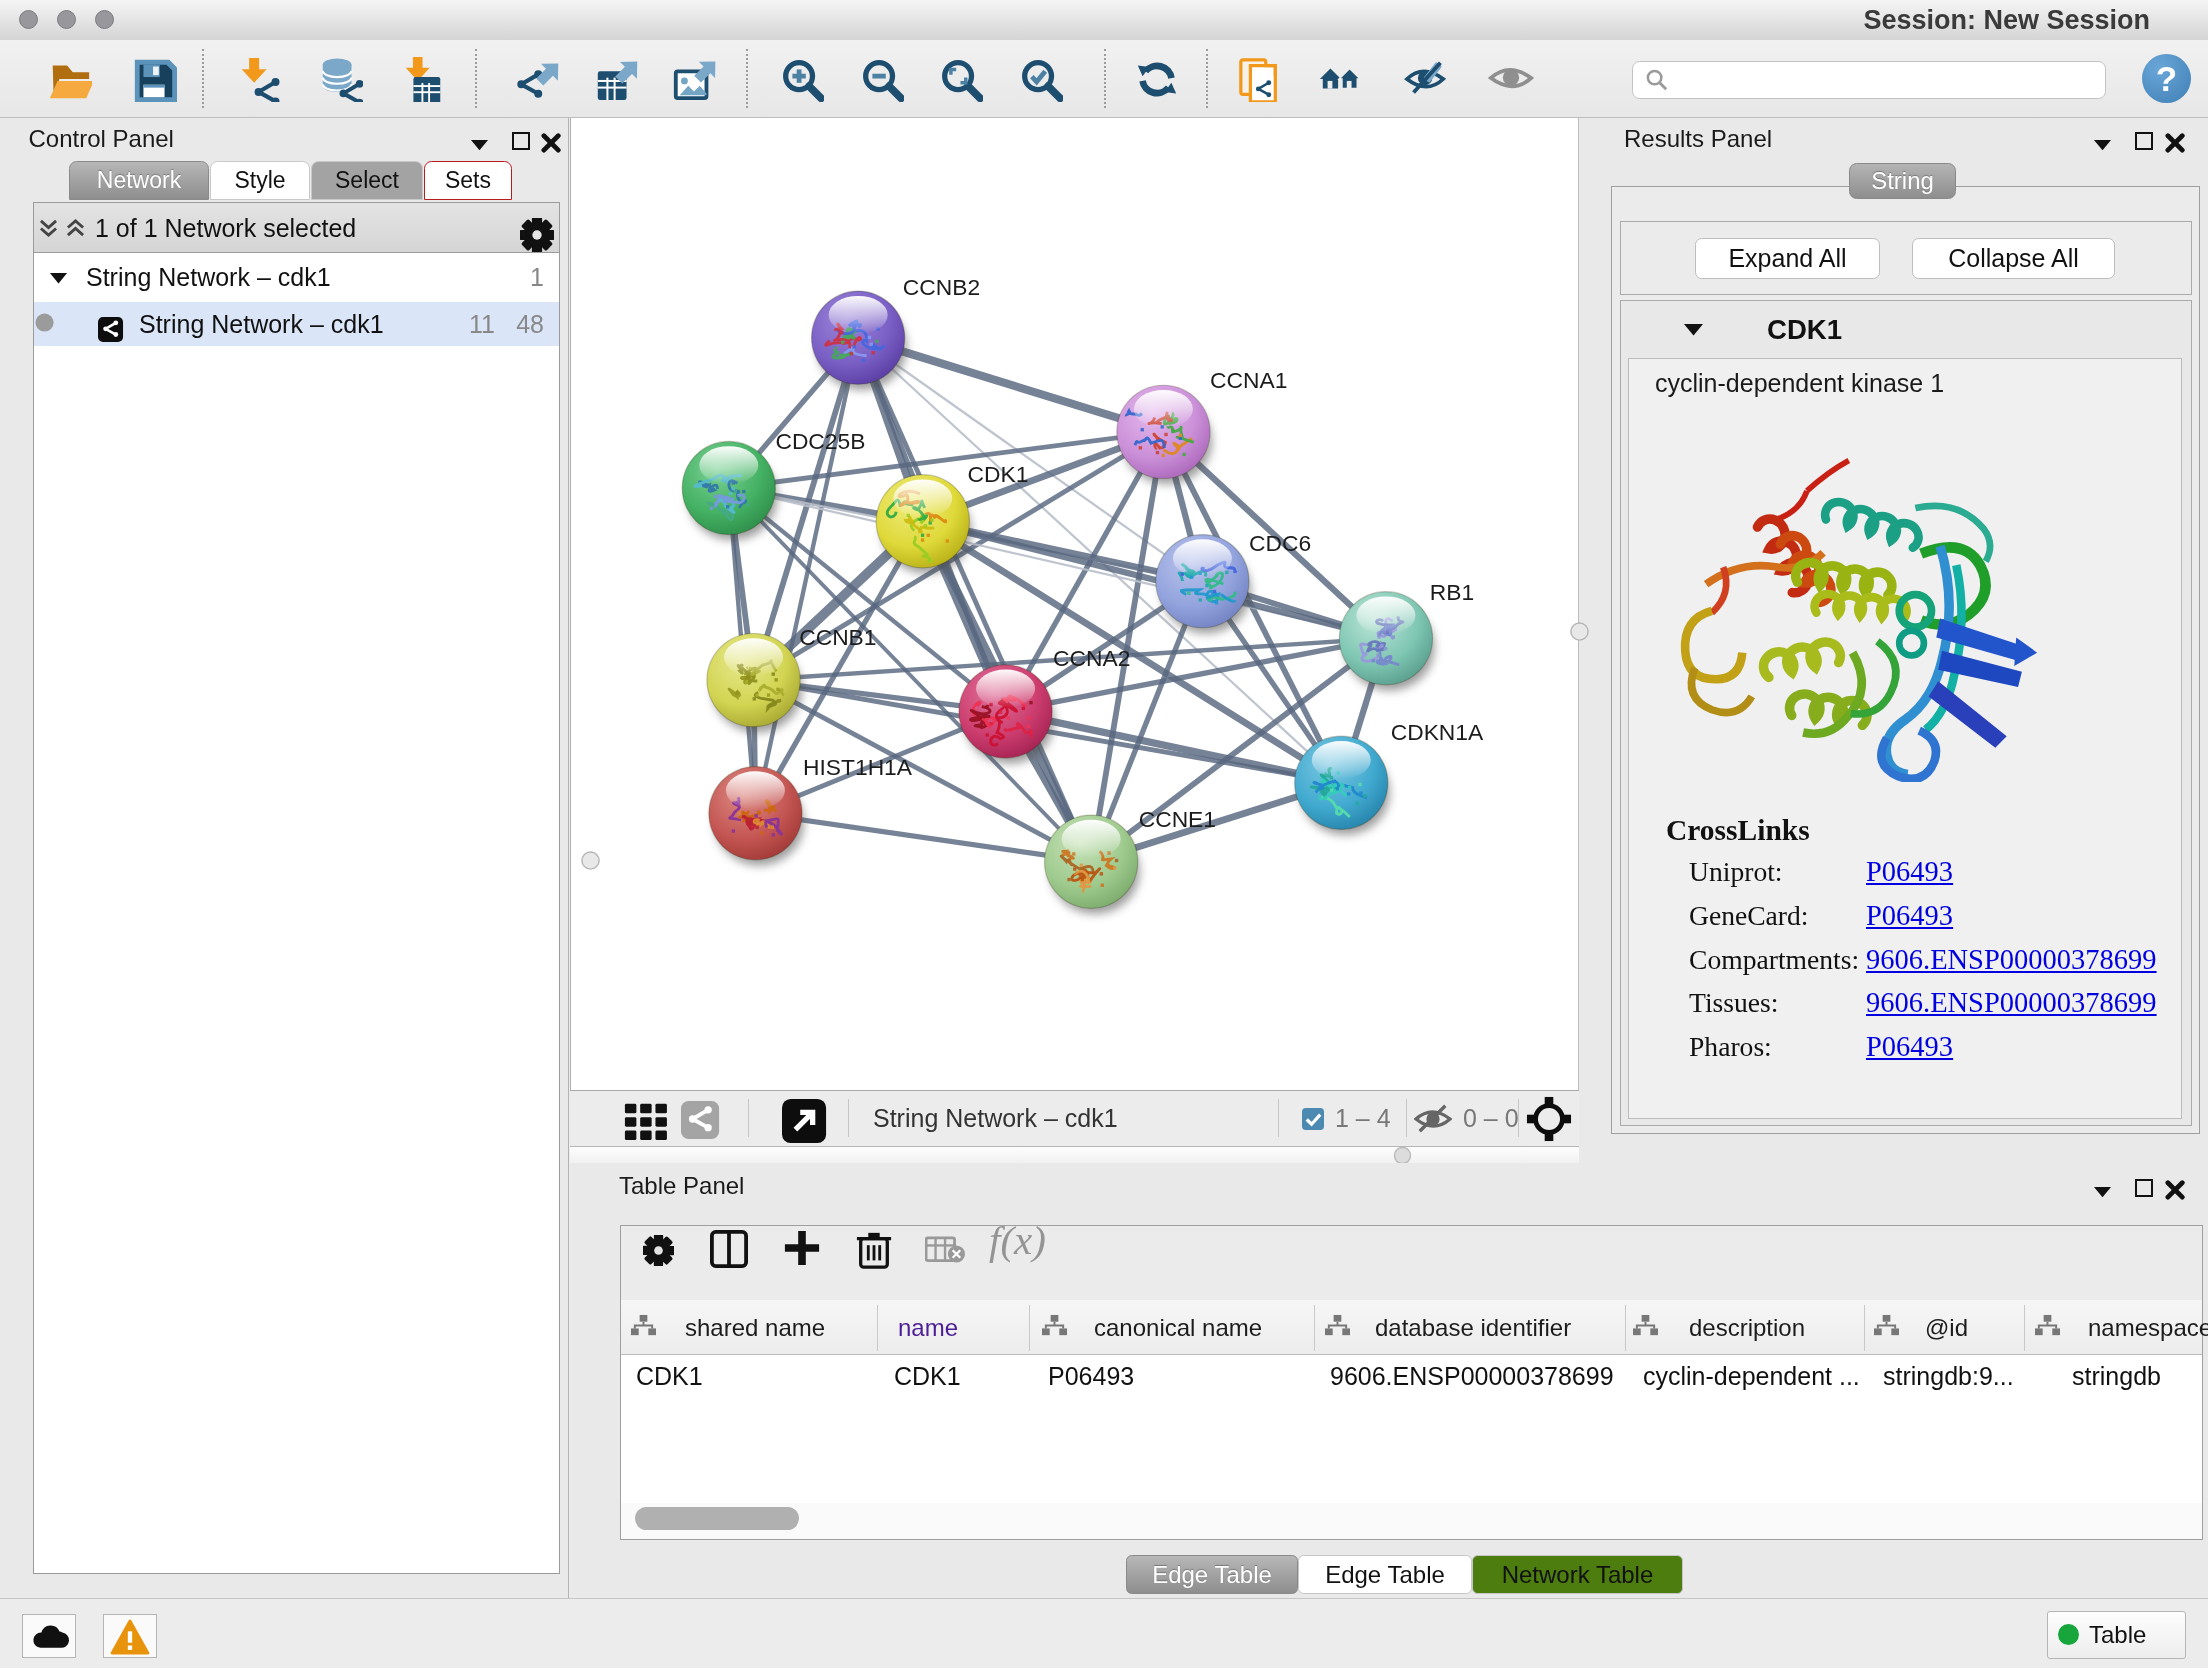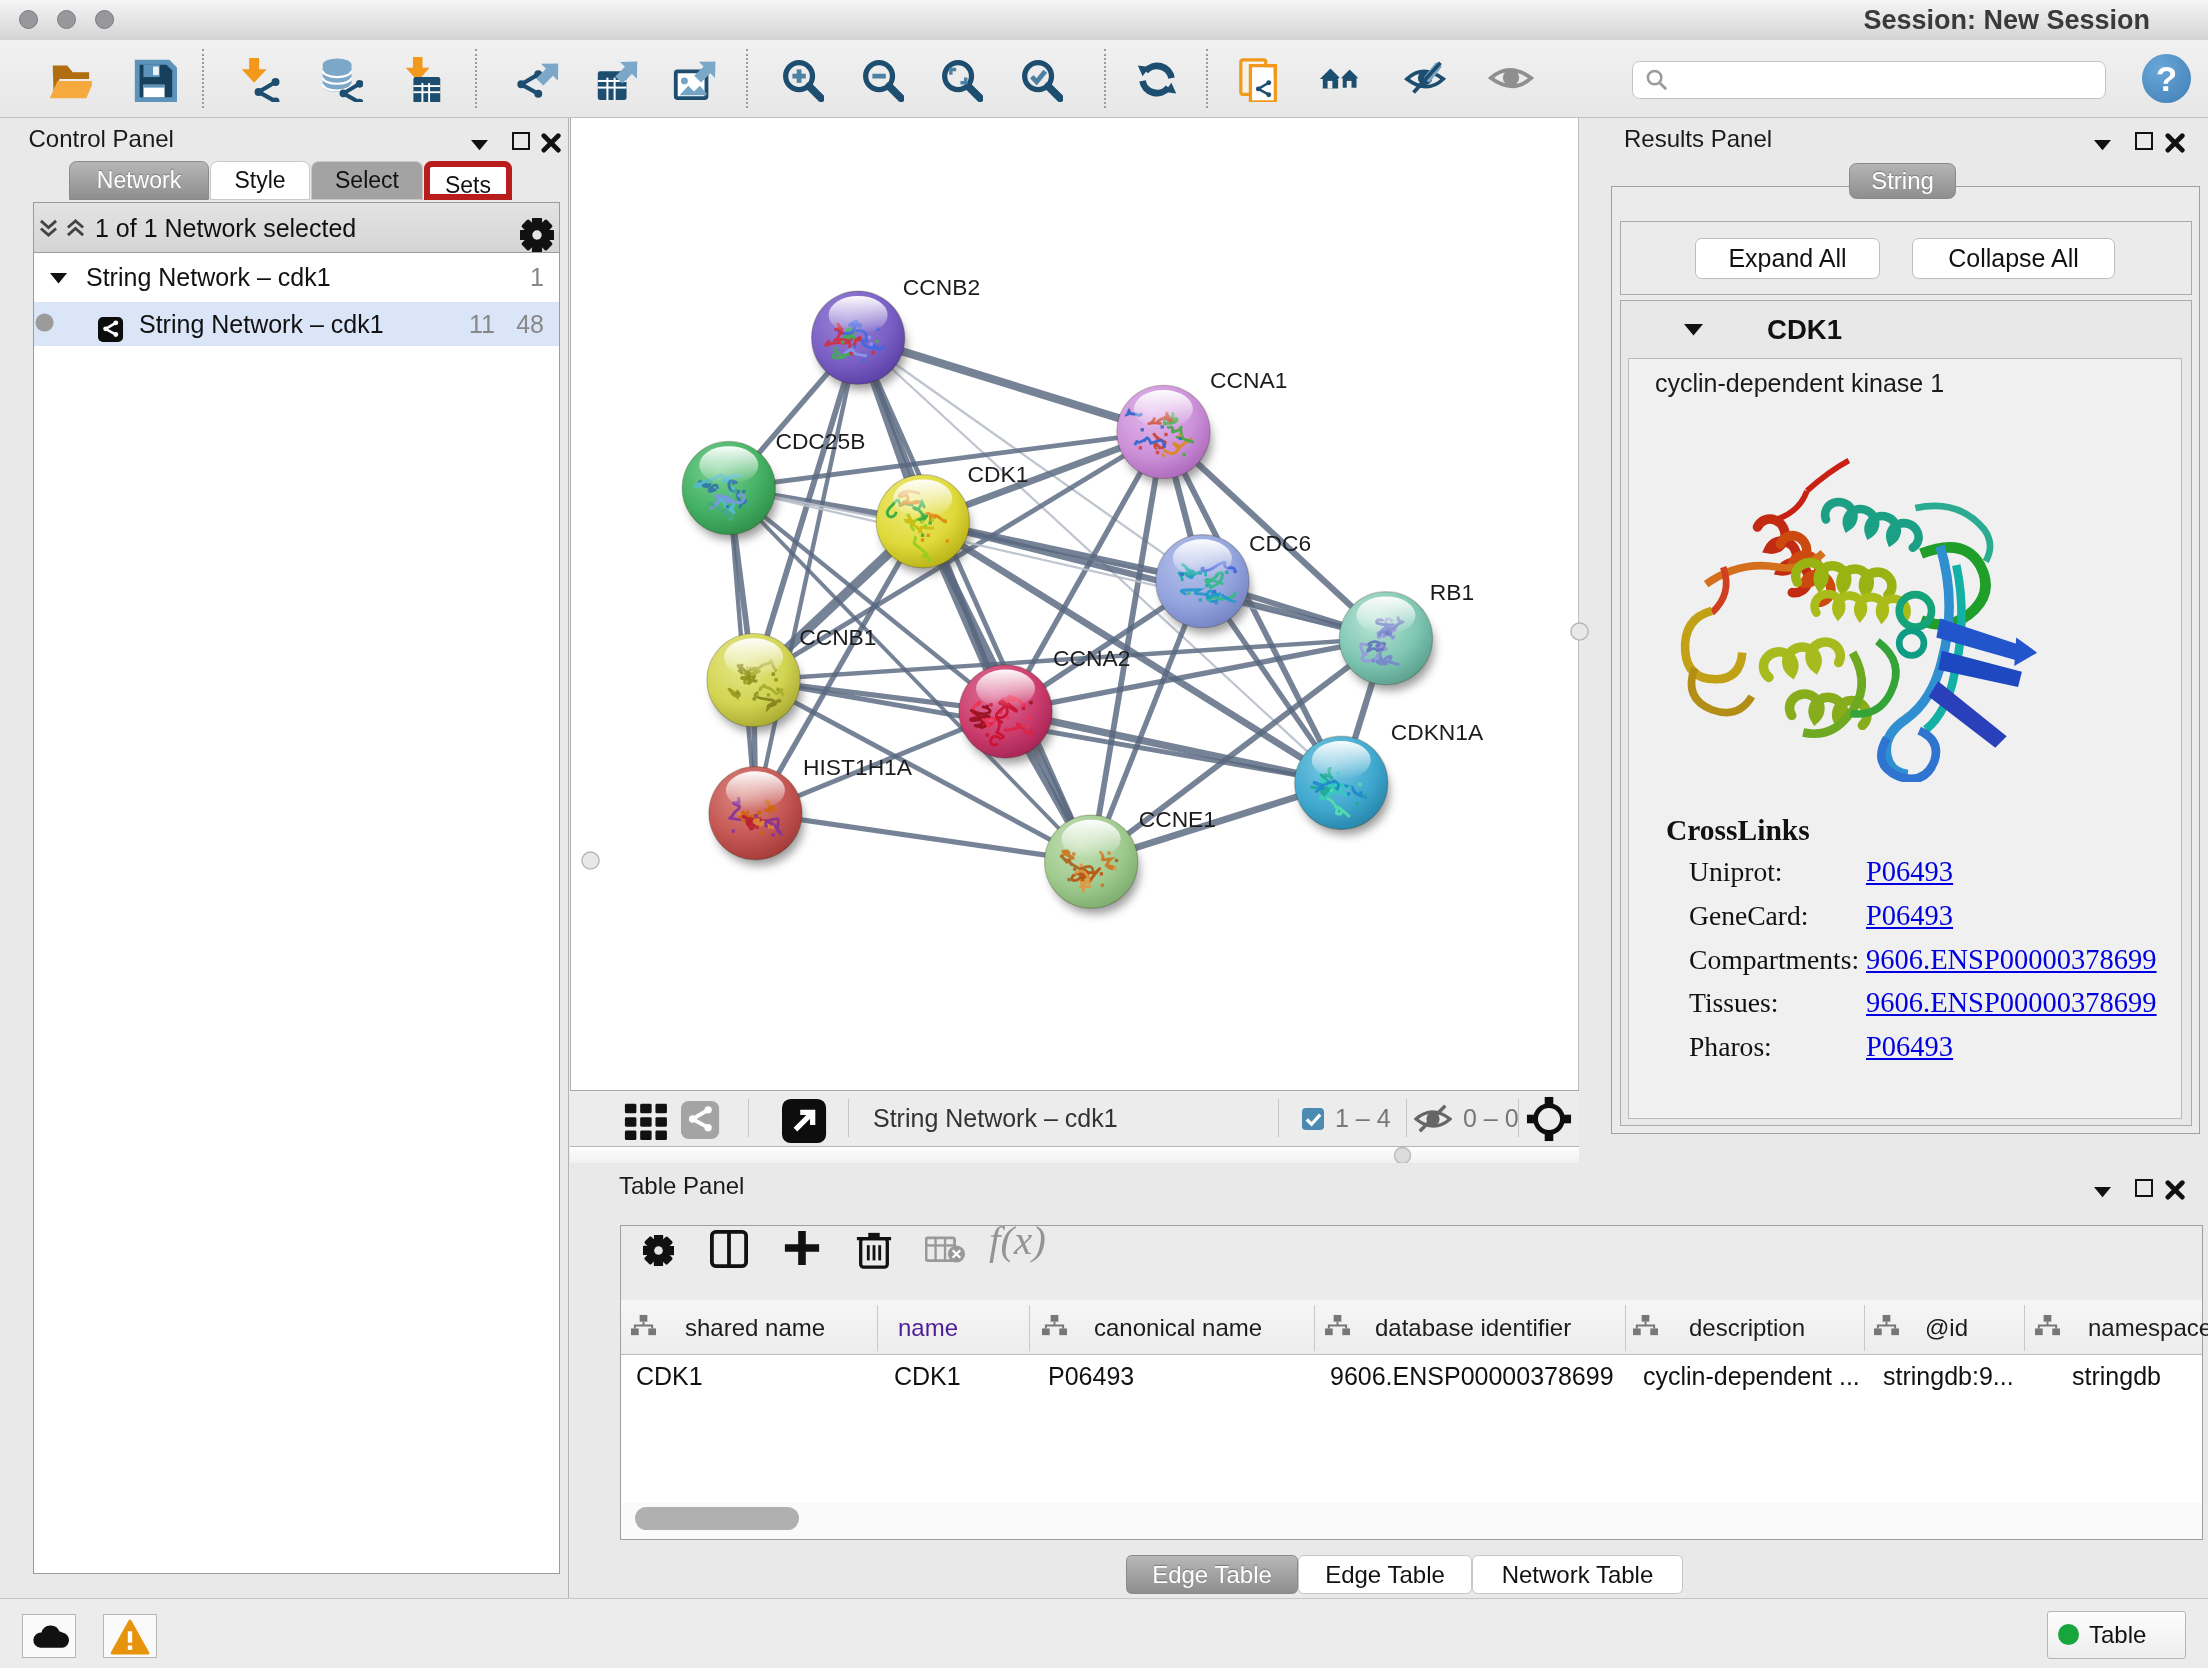--- a/index.html
+++ b/index.html
@@ -205,21 +205,21 @@
     <path d="M2 2 h18 l-9 11 z" fill="#111"></path>
   </svg>
 <div style="position:absolute;left:512px;top:132px;width:18px;height:18px;border:2.9px solid #111;box-sizing:border-box"></div>
 <svg style="position:absolute;left:541px;top:130px" width="23" height="23" viewBox="0 0 24 24">
     <path d="M3 6 L18 21 M18 6 L3 21 M3 6" stroke="#111" stroke-width="5" stroke-linecap="round" fill="none"></path>
     <path d="M1.5 13.5 h21" stroke="#111" stroke-width="0"></path>
   </svg>
 <div style="position:absolute;left:69px;top:161px;width:140px;height:39px;background:linear-gradient(#b7b7b7,#8e8e8e);color:#fff;text-shadow:0 -1px 1px #777;border:1px solid #8a8a8a;border-radius:7.6px 7.6px 0 0;box-sizing:border-box;text-align:center;font-size:23px;line-height:37px">Network</div>
 <div style="position:absolute;left:210px;top:161px;width:100px;height:39px;background:#fff;color:#111;border:1px solid #c9c9c9;border-radius:7.6px 7.6px 0 0;box-sizing:border-box;text-align:center;font-size:23px;line-height:37px">Style</div>
 <div style="position:absolute;left:311px;top:161px;width:112px;height:39px;background:#a3a3a3;color:#111;border:1px solid #c9c9c9;border-radius:7.6px 7.6px 0 0;box-sizing:border-box;text-align:center;font-size:23px;line-height:37px">Select</div>
-<div style="position:absolute;left:424px;top:161px;width:88px;height:39px;background:#fff;color:#111;border:6px solid #b91c1c;border-radius:7.6px 7.6px 0 0;box-sizing:border-box;text-align:center;font-size:23px;line-height:37px">Sets</div>
+<div style="position:absolute;left:424px;top:161px;width:88px;height:39px;background:#fff;color:#111;border:1px solid #b91c1c;border-radius:7.6px 7.6px 0 0;box-sizing:border-box;text-align:center;font-size:23px;line-height:37px">Sets</div>
 <div style="position:absolute;left:33px;top:202px;width:527px;height:1372px;background:#fff;border:1px solid #9b9b9b;box-sizing:border-box"></div>
 <div style="position:absolute;left:34px;top:203px;width:525px;height:50px;background:linear-gradient(#e3e3e3,#d5d5d5);border-bottom:1px solid #9b9b9b;box-sizing:border-box"></div>
 <svg style="position:absolute;left:38px;top:219px" width="21" height="18" viewBox="0 0 22 19">
     <path d="M3 2 L11 9 L19 2 M3 10 L11 17 L19 10" fill="none" stroke="#444" stroke-width="3"></path>
   </svg>
 <svg style="position:absolute;left:65px;top:219px" width="21" height="18" viewBox="0 0 22 19">
     <path d="M3 9 L11 2 L19 9 M3 17 L11 10 L19 17" fill="none" stroke="#444" stroke-width="3"></path>
   </svg>
 <div style="position:absolute;left:95px;top:203px;width:403px;height:50px;text-align:left;font-size:25px;color:#111;line-height:50px">1 of 1 Network selected</div>
 <svg style="position:absolute;left:520px;top:218px" width="34" height="34" viewBox="0 0 36 36">
@@ -959,21 +959,21 @@
 <div style="position:absolute;left:894px;top:1355px;height:45px;font-size:25px;color:#111;line-height:42px">CDK1</div>
 <div style="position:absolute;left:1048px;top:1355px;height:45px;font-size:25px;color:#111;line-height:42px">P06493</div>
 <div style="position:absolute;left:1330px;top:1355px;height:45px;font-size:25px;color:#111;line-height:42px">9606.ENSP00000378699</div>
 <div style="position:absolute;left:1643px;top:1355px;height:45px;font-size:25px;color:#111;line-height:42px">cyclin-dependent ...</div>
 <div style="position:absolute;left:1883px;top:1355px;height:45px;font-size:25px;color:#111;line-height:42px">stringdb:9...</div>
 <div style="position:absolute;left:2072px;top:1355px;height:45px;font-size:25px;color:#111;line-height:42px">stringdb</div>
 <div style="position:absolute;left:621px;top:1503px;width:1581px;height:36px;background:#fafafa"></div>
 <div style="position:absolute;left:635px;top:1507px;width:164px;height:23px;background:#b0b0b0;border-radius:11.4px"></div>
 <div style="position:absolute;left:1126px;top:1555px;width:172px;height:39px;background:linear-gradient(#b7b7b7,#8e8e8e);color:#fff;border:1px solid #8a8a8a;text-shadow:0 -1px 1px #777;box-sizing:border-box;border-radius:5.7px;font-size:24px;text-align:center;line-height:37px">Edge Table</div>
 <div style="position:absolute;left:1298px;top:1555px;width:174px;height:39px;background:#fff;color:#111;border:1px solid #c6c6c6;box-sizing:border-box;border-radius:5.7px;font-size:24px;text-align:center;line-height:37px">Edge Table</div>
-<div style="position:absolute;left:1472px;top:1555px;width:211px;height:39px;background:#ffffff;color:#111;border:1px solid #c6c6c6;box-sizing:border-box;border-radius:5.7px;font-size:24px;text-align:center;line-height:37px">Network Table</div>
+<div style="position:absolute;left:1472px;top:1555px;width:211px;height:39px;background:#4d7c0f;color:#111;border:1px solid #c6c6c6;box-sizing:border-box;border-radius:5.7px;font-size:24px;text-align:center;line-height:37px">Network Table</div>
 <div style="position:absolute;left:0;top:1598px;width:2208px;height:70px;background:#ececec;border-top:1px solid #c6c6c6;box-sizing:border-box"></div>
 <div style="position:absolute;left:22px;top:1614px;width:54px;height:44px;background:#fafafa;border:1.9px solid #b5b5b5;box-sizing:border-box"></div>
 <svg style="position:absolute;left:28.5px;top:1623px" width="42" height="28.5" viewBox="0 0 44 30">
     <path d="M12 26 a8 8 0 0 1 1 -16 a10 10 0 0 1 19 -1 a7 7 0 0 1 3 1 a7.5 7.5 0 0 1 -2 16 z" fill="#111"></path>
   </svg>
 <div style="position:absolute;left:103px;top:1614px;width:54px;height:44px;background:#fafafa;border:1.9px solid #b5b5b5;box-sizing:border-box"></div>
 <svg style="position:absolute;left:110px;top:1619px" width="40" height="36" viewBox="0 0 42 38">
     <path d="M21 2 L40 36 H2 z" fill="#e8930c" stroke="#e8930c" stroke-width="3" stroke-linejoin="round"></path>
     <rect x="18.7" y="13" width="4.6" height="12" fill="#fff"></rect>
     <rect x="18.7" y="28" width="4.6" height="4.6" fill="#fff"></rect>

